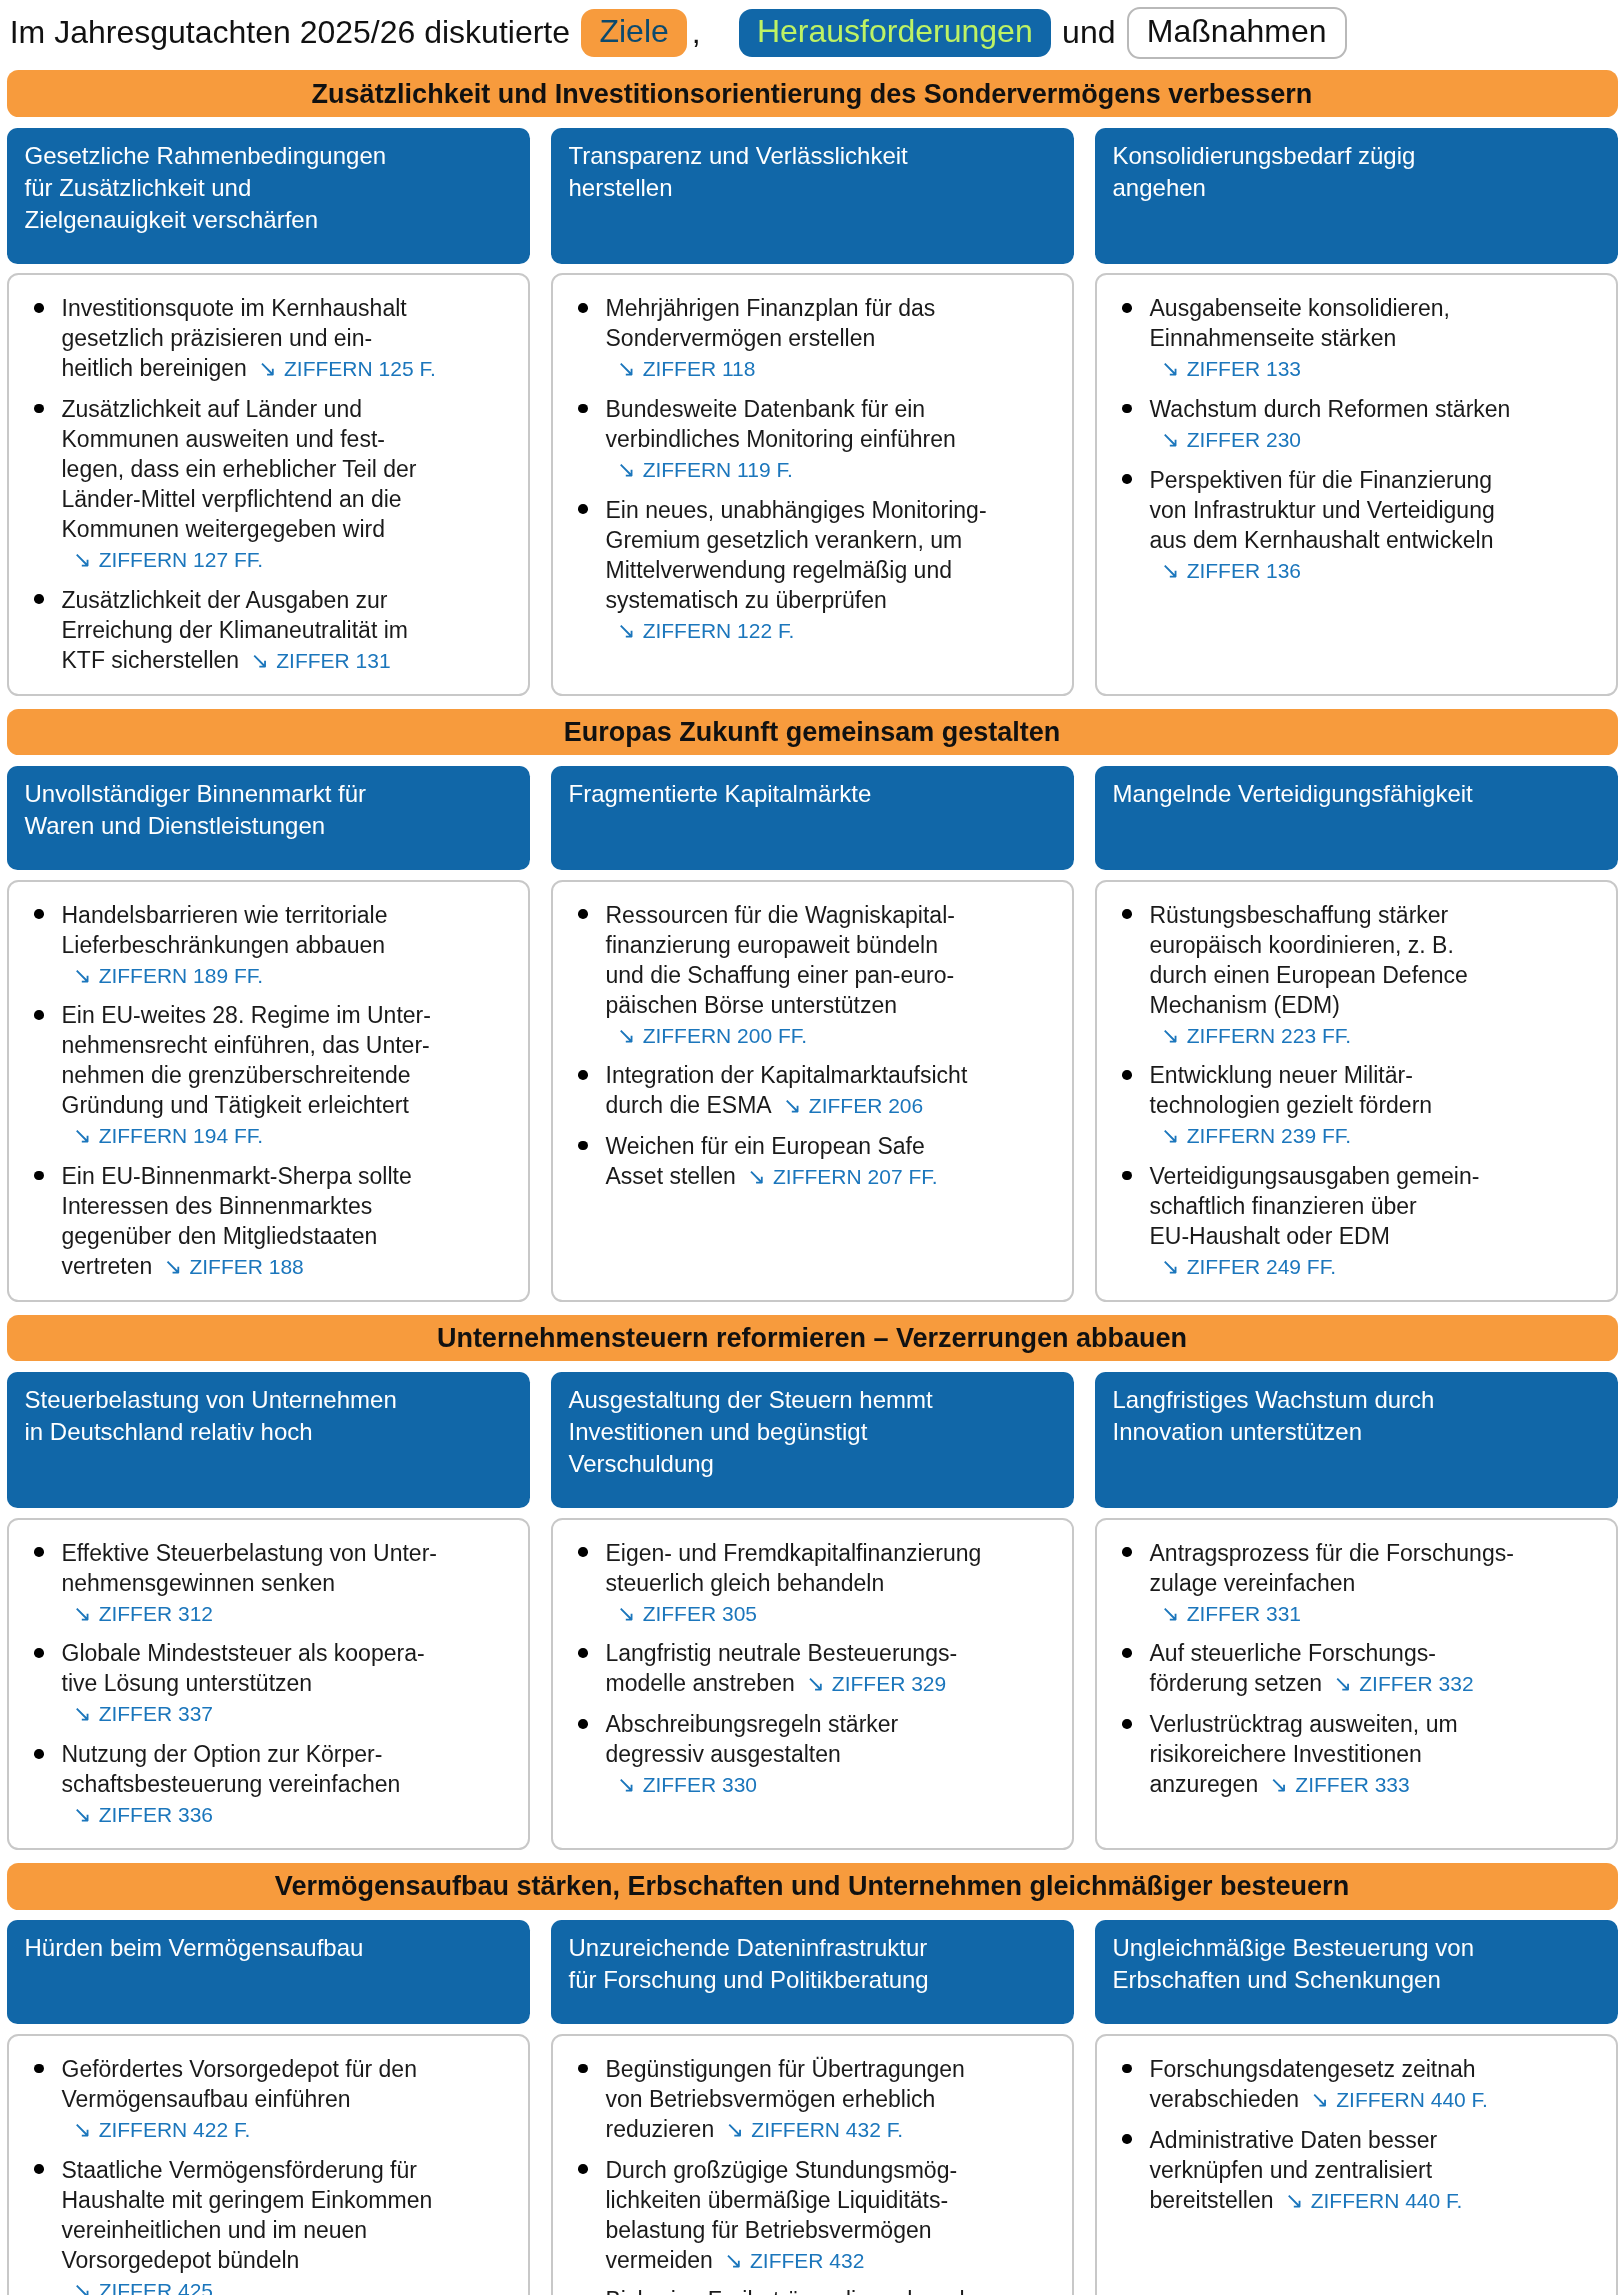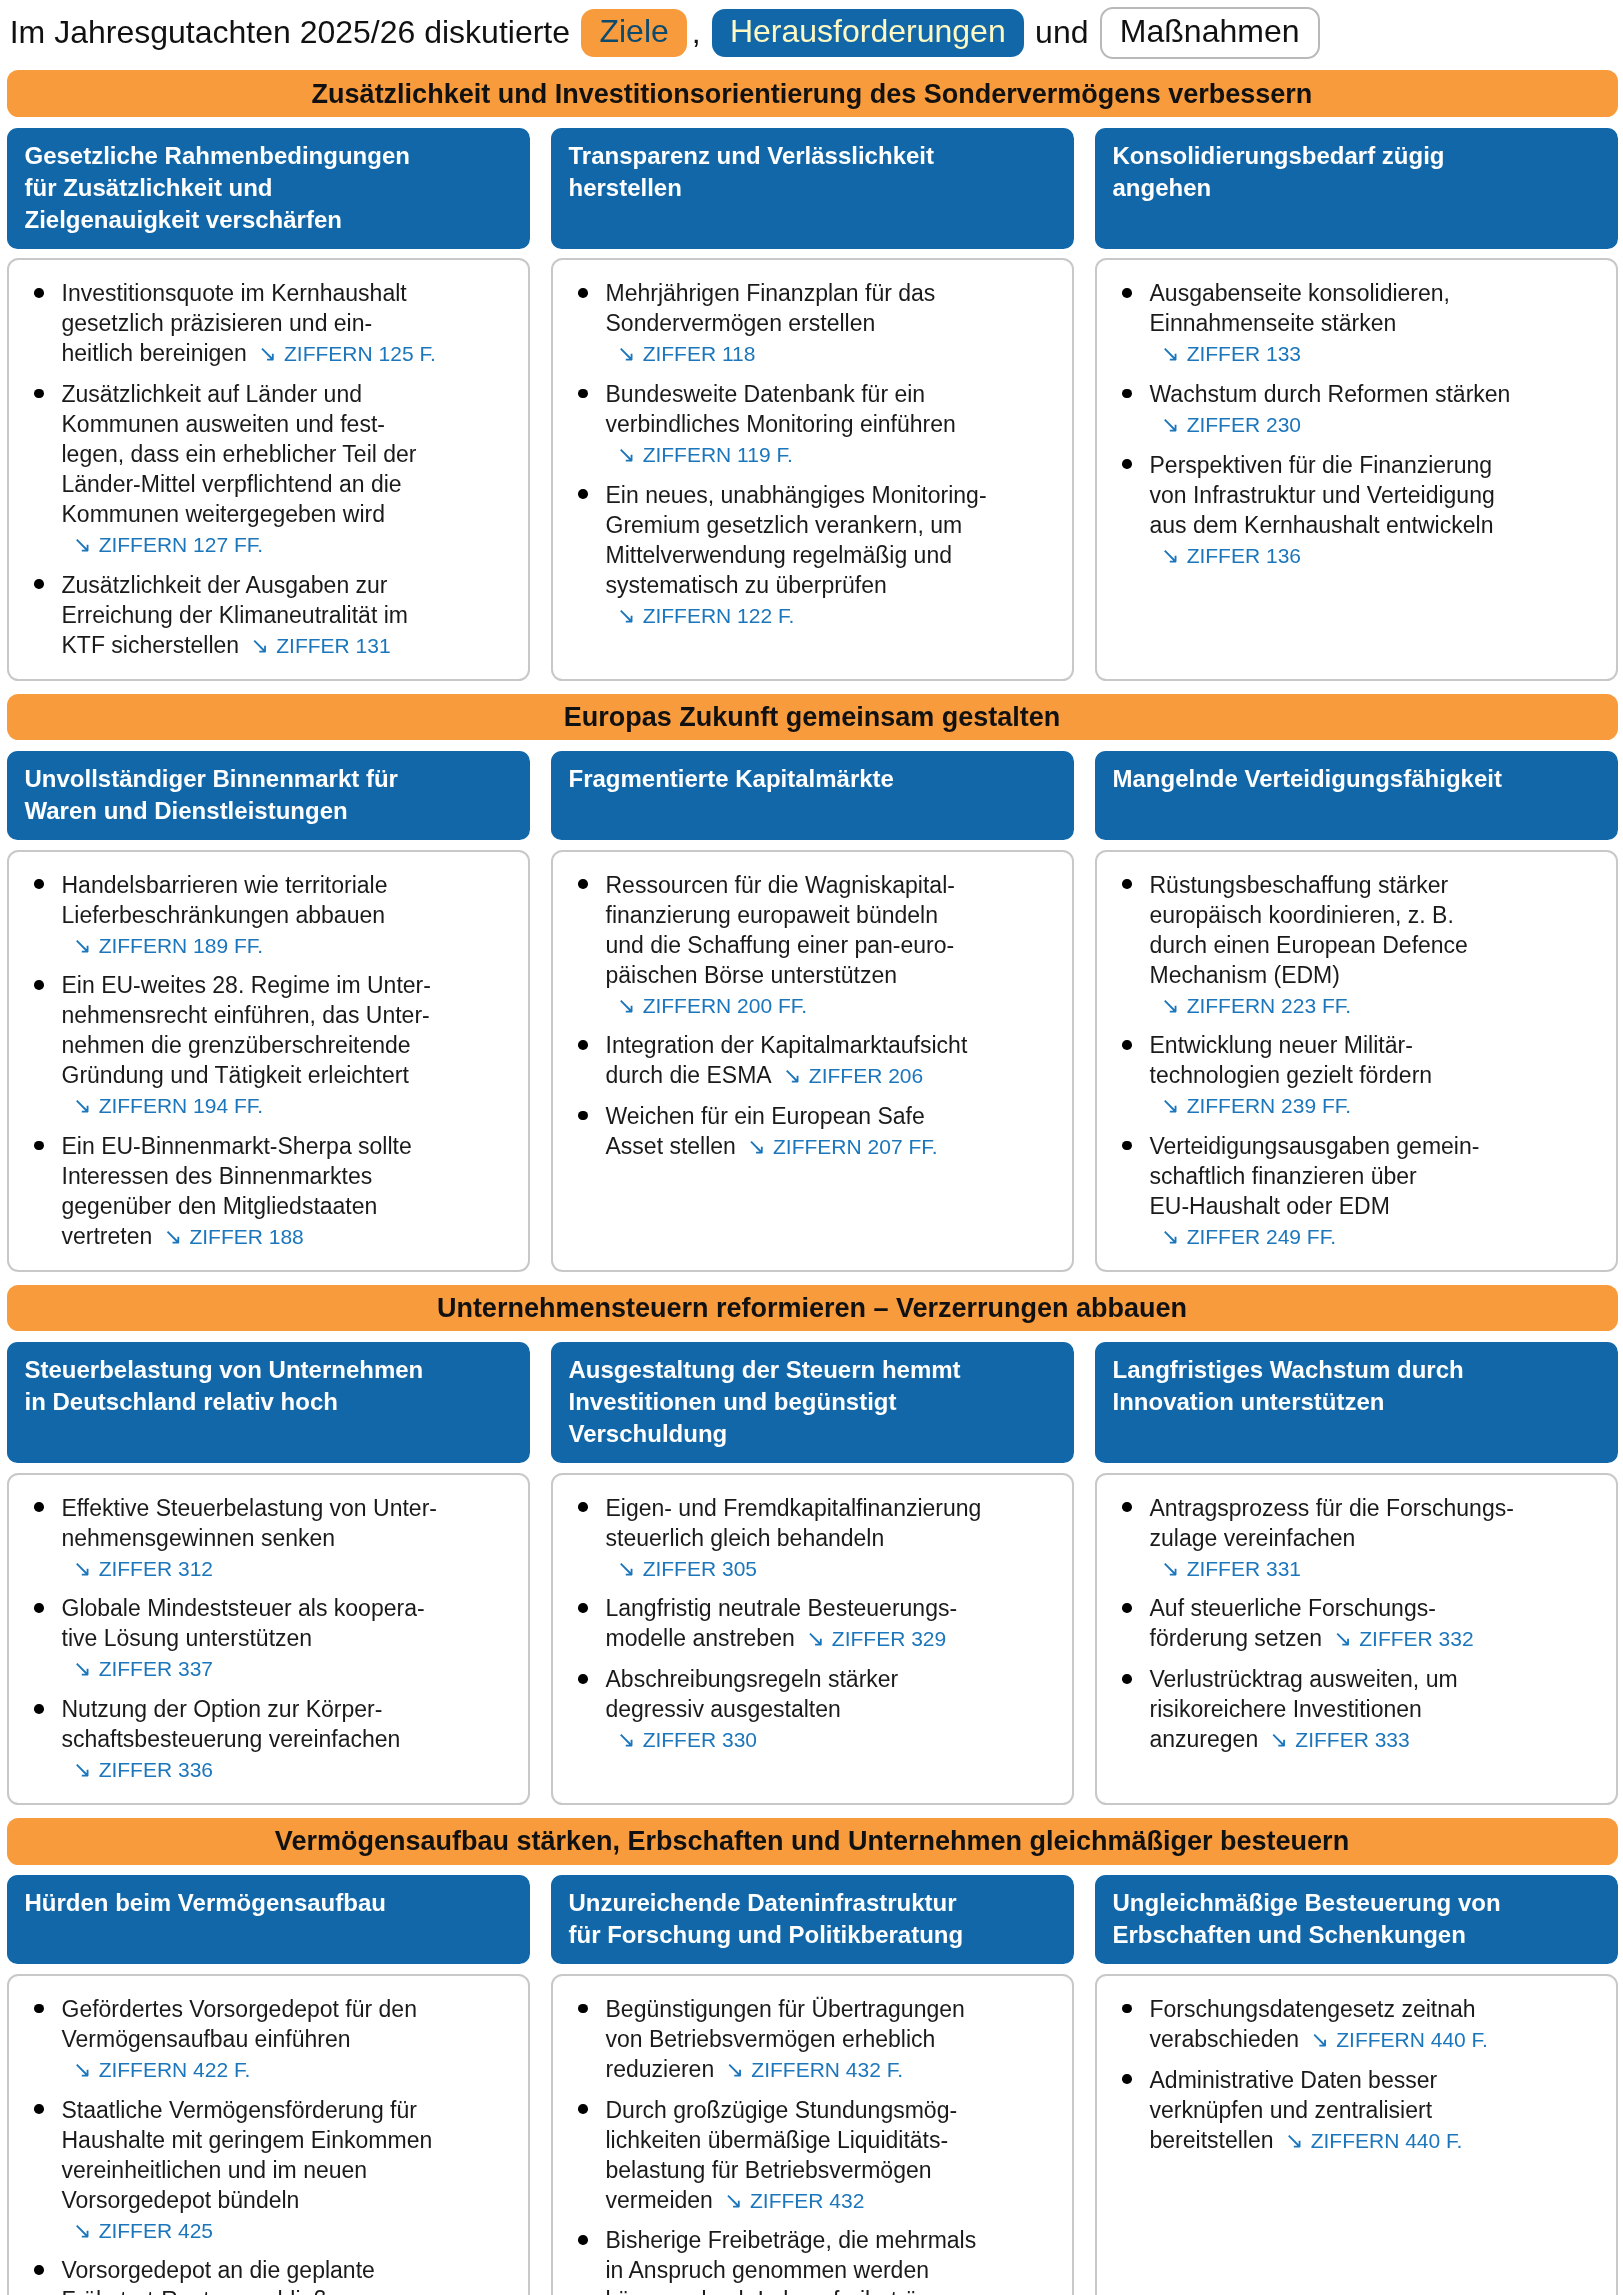--- a/index.html
+++ b/index.html
@@ -28,21 +28,21 @@
   }
   .badge {
     display: inline-block;
     padding: 1.6px 18px 4.9px 18px;
     border-radius: 13px;
     font-size: 32px;
     line-height: 42px;
     white-space: nowrap;
   }
   .b-orange { background: var(--orange); color: #0c4a6e; }
-  .b-blue   { background: var(--blue); color: #fef9c3; }
+  .b-blue   { background: var(--blue); color: #bef264; margin-left: 27px; }
   .b-white  { background: #fff; color: #111; border: 2.4px solid #B9B9B9; }
   .sep { color: #111; }
   .sep-comma { margin-left: -6.5px; }
 
   
   .banner {
     margin: 0 6.5px 10.6px 6.5px;
     background: var(--orange);
     border-radius: 11.4px;
     text-align: center;
@@ -58,25 +58,25 @@
     display: grid;
     grid-template-columns: repeat(3, 1fr);
     column-gap: 21px;
     row-gap: 9.7px;
     margin: 0 6.5px 13px 6.5px;
     align-items: stretch;
   }
   .colhead {
     background: var(--blue);
     color: #ffffff;
-    font-weight: bold;
+    font-weight: normal;
     font-size: 24px;
     line-height: 32px;
     border-radius: 10.6px;
-    padding: 12px 16px 13px 18px;
+    padding: 12px 16px 28px 18px;
     white-space: pre-line;
   }
   .card {
     background: #ffffff;
     border: 2.4px solid #C8C8C8;
     border-radius: 11.4px;
     padding: 18px 0 18px 21px;
     overflow-wrap: break-word;
   }
 

